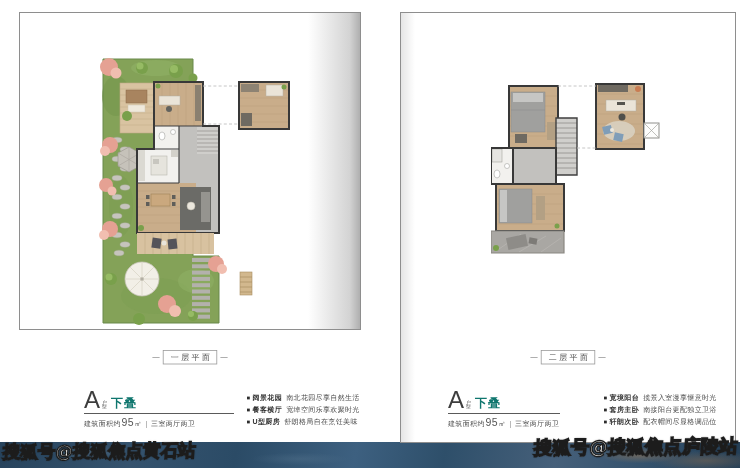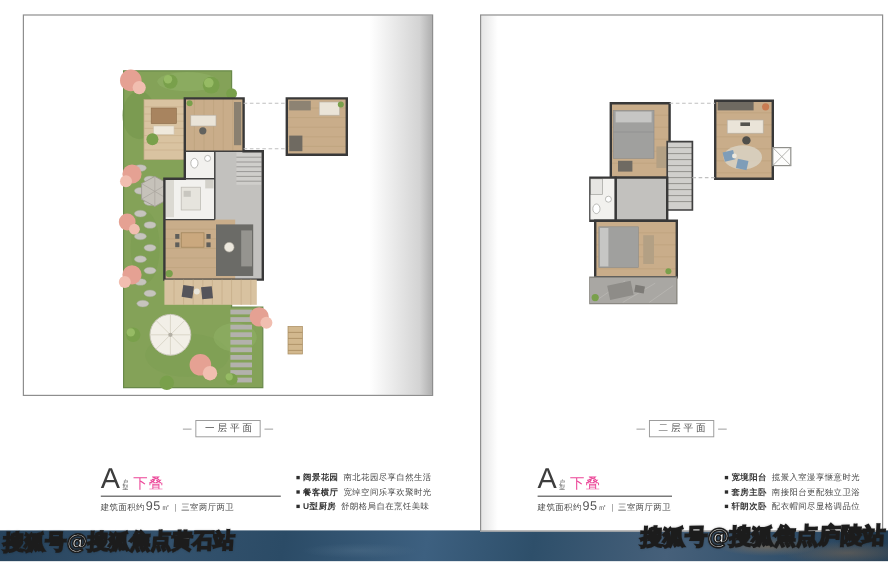--- a/index.html
+++ b/index.html
@@ -54,21 +54,21 @@
       letter-spacing:3px;color:#4c4c4c;line-height:1;}
 
   
   .info{position:absolute;top:377px;}
   .info-left{left:64px;} .info-right{left:47px;}
   .title-row{display:flex;align-items:flex-end;line-height:1;color:#3d3d3d;}
   .big-a{font-size:24px;line-height:.85;font-weight:400;}
   .stacked{display:inline-block;font-size:7px;line-height:6px;color:#4a4a4a;
       transform:scale(.68);transform-origin:left bottom;margin:0 0 1px 2px;}
   .stacked i{font-style:normal;display:block;}
-  .unit-suffix{font-size:12px;font-weight:400;letter-spacing:1px;margin:0 0 1px 2px;color:#ec4899;}
+  .unit-suffix{font-size:12px;font-weight:700;letter-spacing:1px;margin:0 0 1px 2px;color:#0f766e;}
   .rule{height:0;border-top:1px solid #5a5a5a;margin:3px 0 2px;}
   .rule-left{width:150px;} .rule-right{width:112px;}
   .area-wrap{transform:scale(.7);transform-origin:left top;white-space:nowrap;color:#4a4a4a;
       letter-spacing:.5px;font-size:10px;display:flex;align-items:baseline;}
   .area-num{font-size:15px;font-weight:300;margin:0 1px;color:#555;}
   .area-sep{margin:0 5px;color:#8a8a8a;}
 
   
   .bullets{position:absolute;top:379px;list-style:none;margin:0;padding:0;}
   .bullets-left{left:227px;} .bullets-right{left:203px;}

